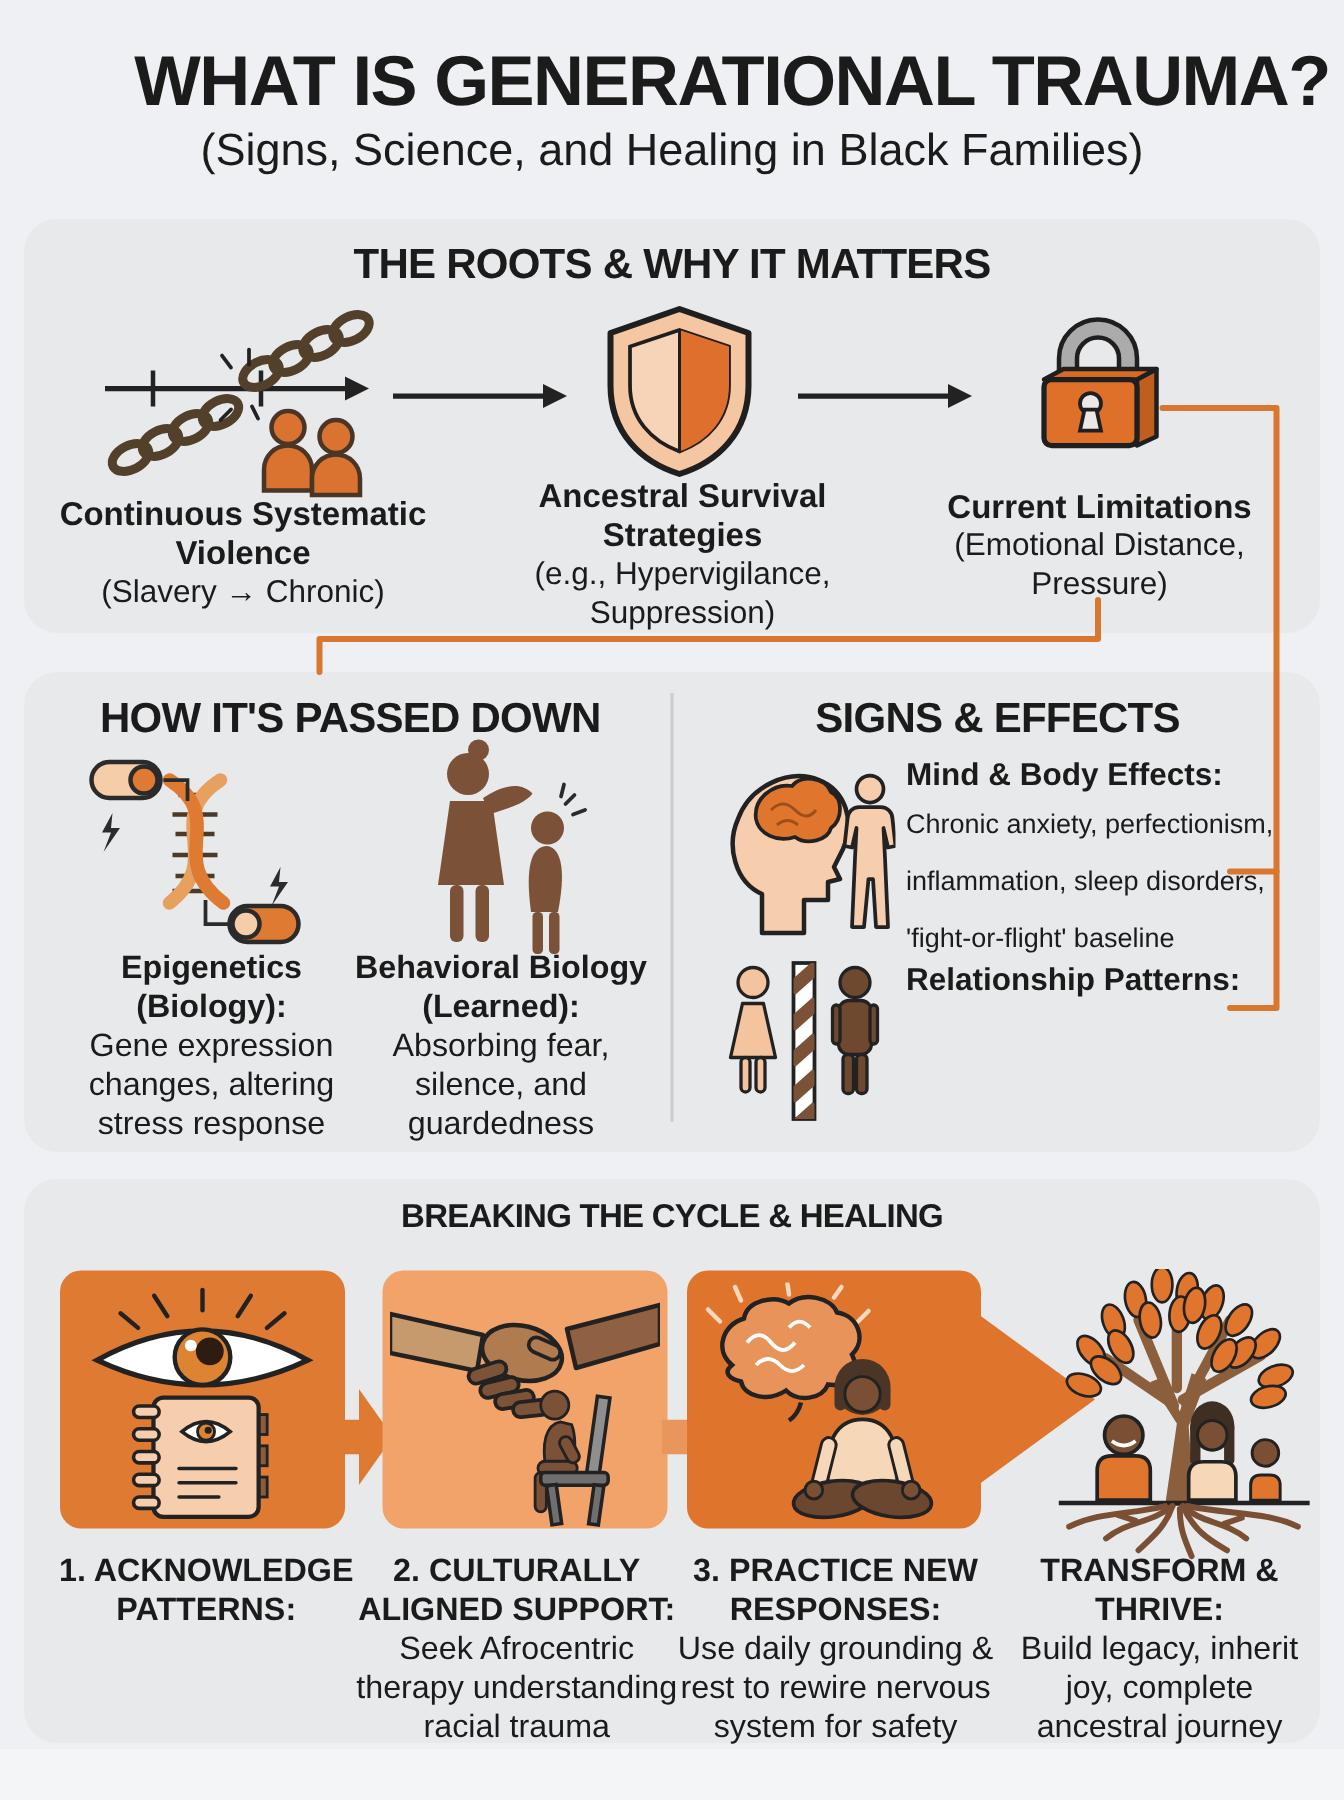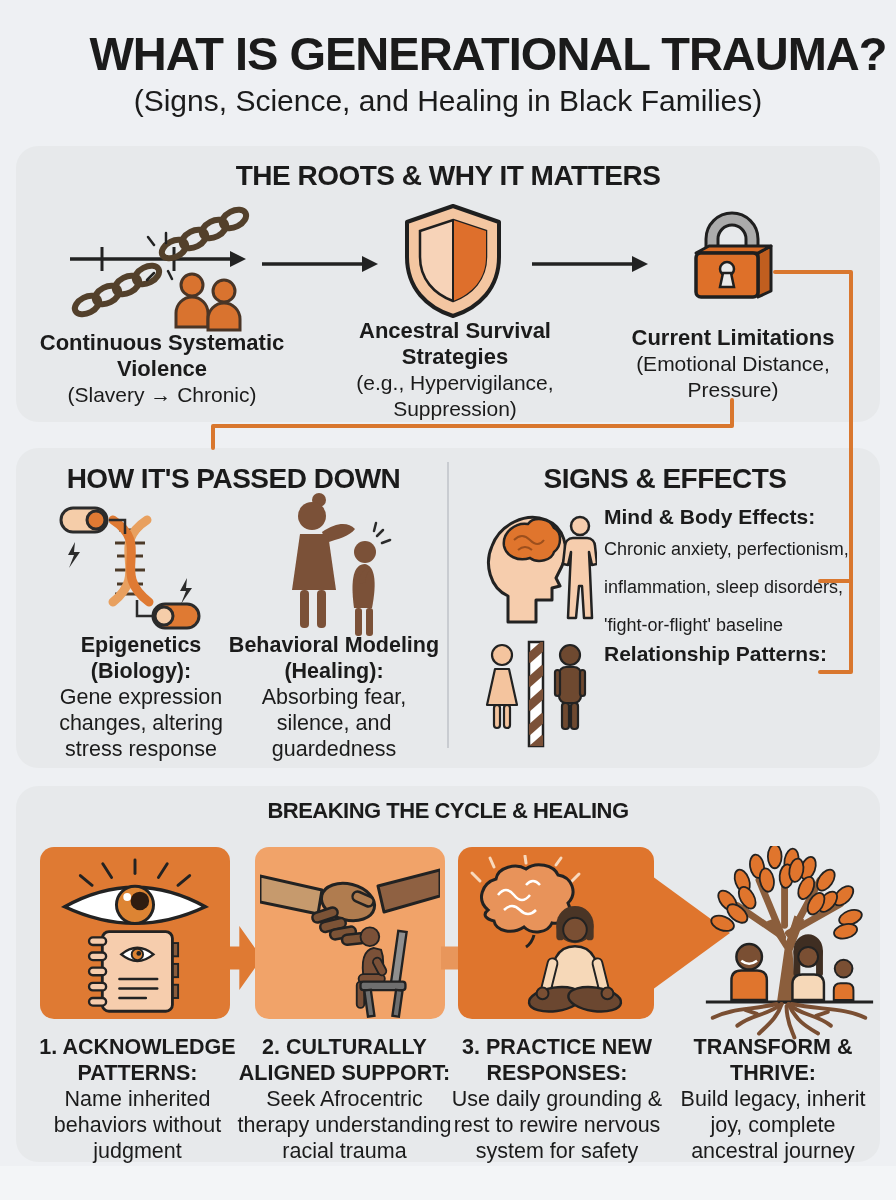--- a/index.html
+++ b/index.html
@@ -154,21 +154,21 @@
         <line x1="112" y1="41" x2="114" y2="33"></line>
     </g>
   </svg>
 </div>
 
 <div class="abs cap" style="left:32px;top:632px;width:218px;">
   <div class="t">Epigenetics (Biology):</div>
   <div class="s">Gene expression changes, altering stress response</div>
 </div>
 <div class="abs cap" style="left:225px;top:632px;width:218px;">
-  <div class="t">Behavioral Modeling (Healing):</div>
+  <div class="t">Behavioral Biology (Learned):</div>
   <div class="s">Absorbing fear, silence, and guardedness</div>
 </div>
 
 <div class="abs" style="left:472px;top:496px;">
   <svg width="125" height="130" viewBox="0 0 125 130">
     <path d="M36 126 V100 C 18 92 12 68 20 50 C 28 28 54 16 74 24 C 92 31 98 52 90 70 L84 82 L88 90 L80 92 L80 104 L64 104 L64 126 Z" fill="#F6CDAD" stroke="#222" stroke-width="3" stroke-linejoin="round"></path>
     <path d="M32 50 C 30 36 44 26 56 28 C 62 20 78 22 82 32 C 90 36 90 50 82 56 C 80 64 66 68 58 62 C 46 66 34 60 32 50 Z" fill="#E0752D" stroke="#222" stroke-width="2.5"></path>
     <path d="M42 44 q8 -8 16 0 q8 8 14 0" stroke="#9c4f1d" stroke-width="2" fill="none"></path>
     <path d="M46 54 q7 -6 14 0" stroke="#9c4f1d" stroke-width="2" fill="none"></path>
     <circle cx="108" cy="30" r="9" fill="#F6CDAD" stroke="#222" stroke-width="2.5"></circle>
@@ -380,21 +380,20 @@
       <path d="M80 160 C 55 166 35 164 15 174"></path>
       <path d="M95 160 C 125 166 150 164 170 174"></path>
       <path d="M60 170 L48 166"></path>
         <path d="M120 172 L132 168"></path>
     </g>
   </svg>
 </div>
 
 <div class="abs cap" style="left:30px;top:1034px;width:215px;">
   <div class="t">1. ACKNOWLEDGE PATTERNS:</div>
-  <div class="s">Name inherited behaviors without judgment</div>
 </div>
 <div class="abs cap" style="left:232px;top:1034px;width:225px;">
   <div class="t">2. CULTURALLY ALIGNED SUPPORT:</div>
   <div class="s">Seek Afrocentric therapy understanding racial trauma</div>
 </div>
 <div class="abs cap" style="left:442px;top:1034px;width:230px;">
   <div class="t">3. PRACTICE NEW RESPONSES:</div>
   <div class="s">Use daily grounding &amp; rest to rewire nervous system for safety</div>
 </div>
 <div class="abs cap" style="left:666px;top:1034px;width:214px;">

